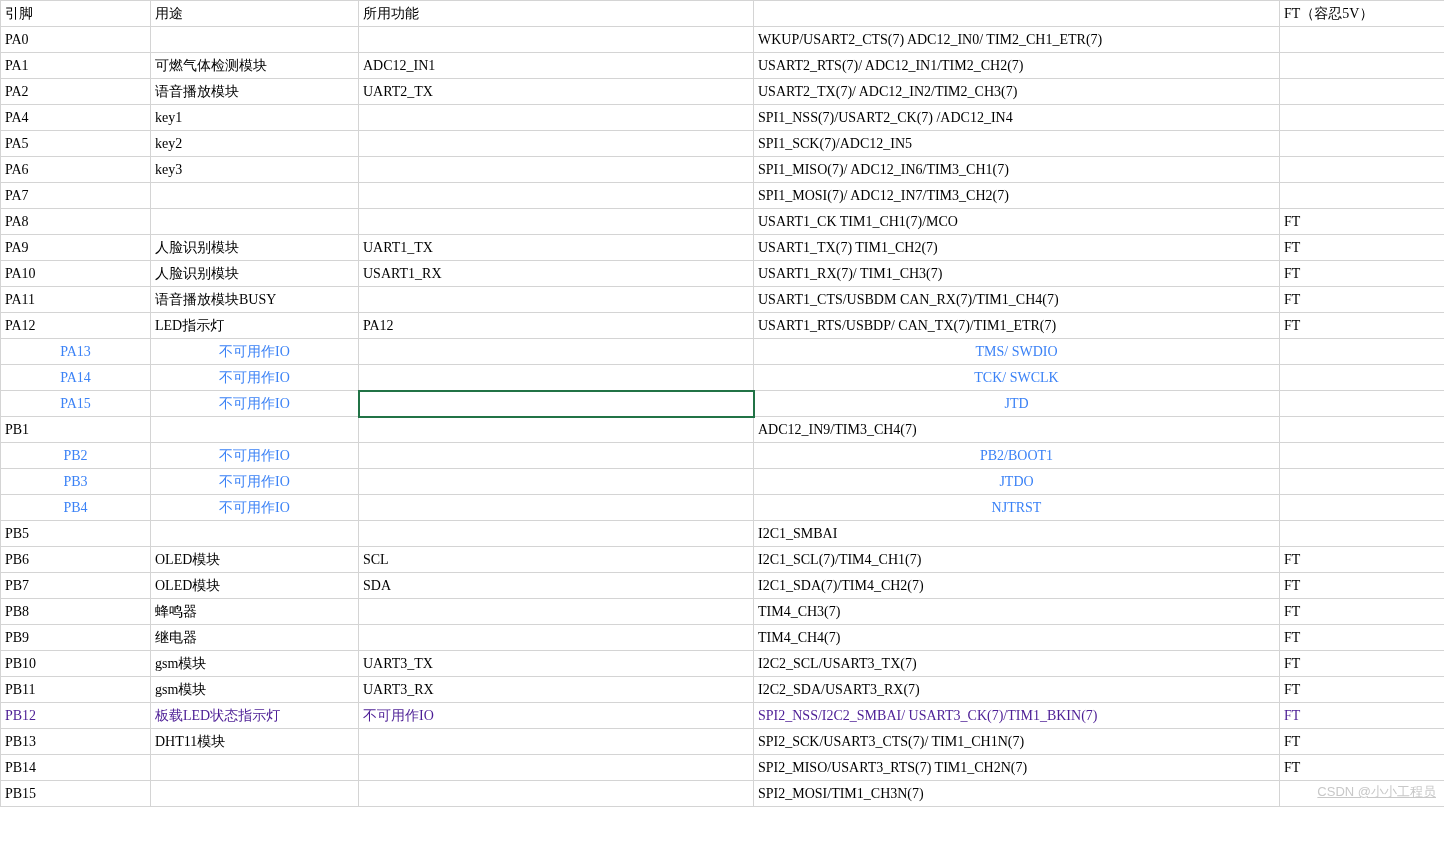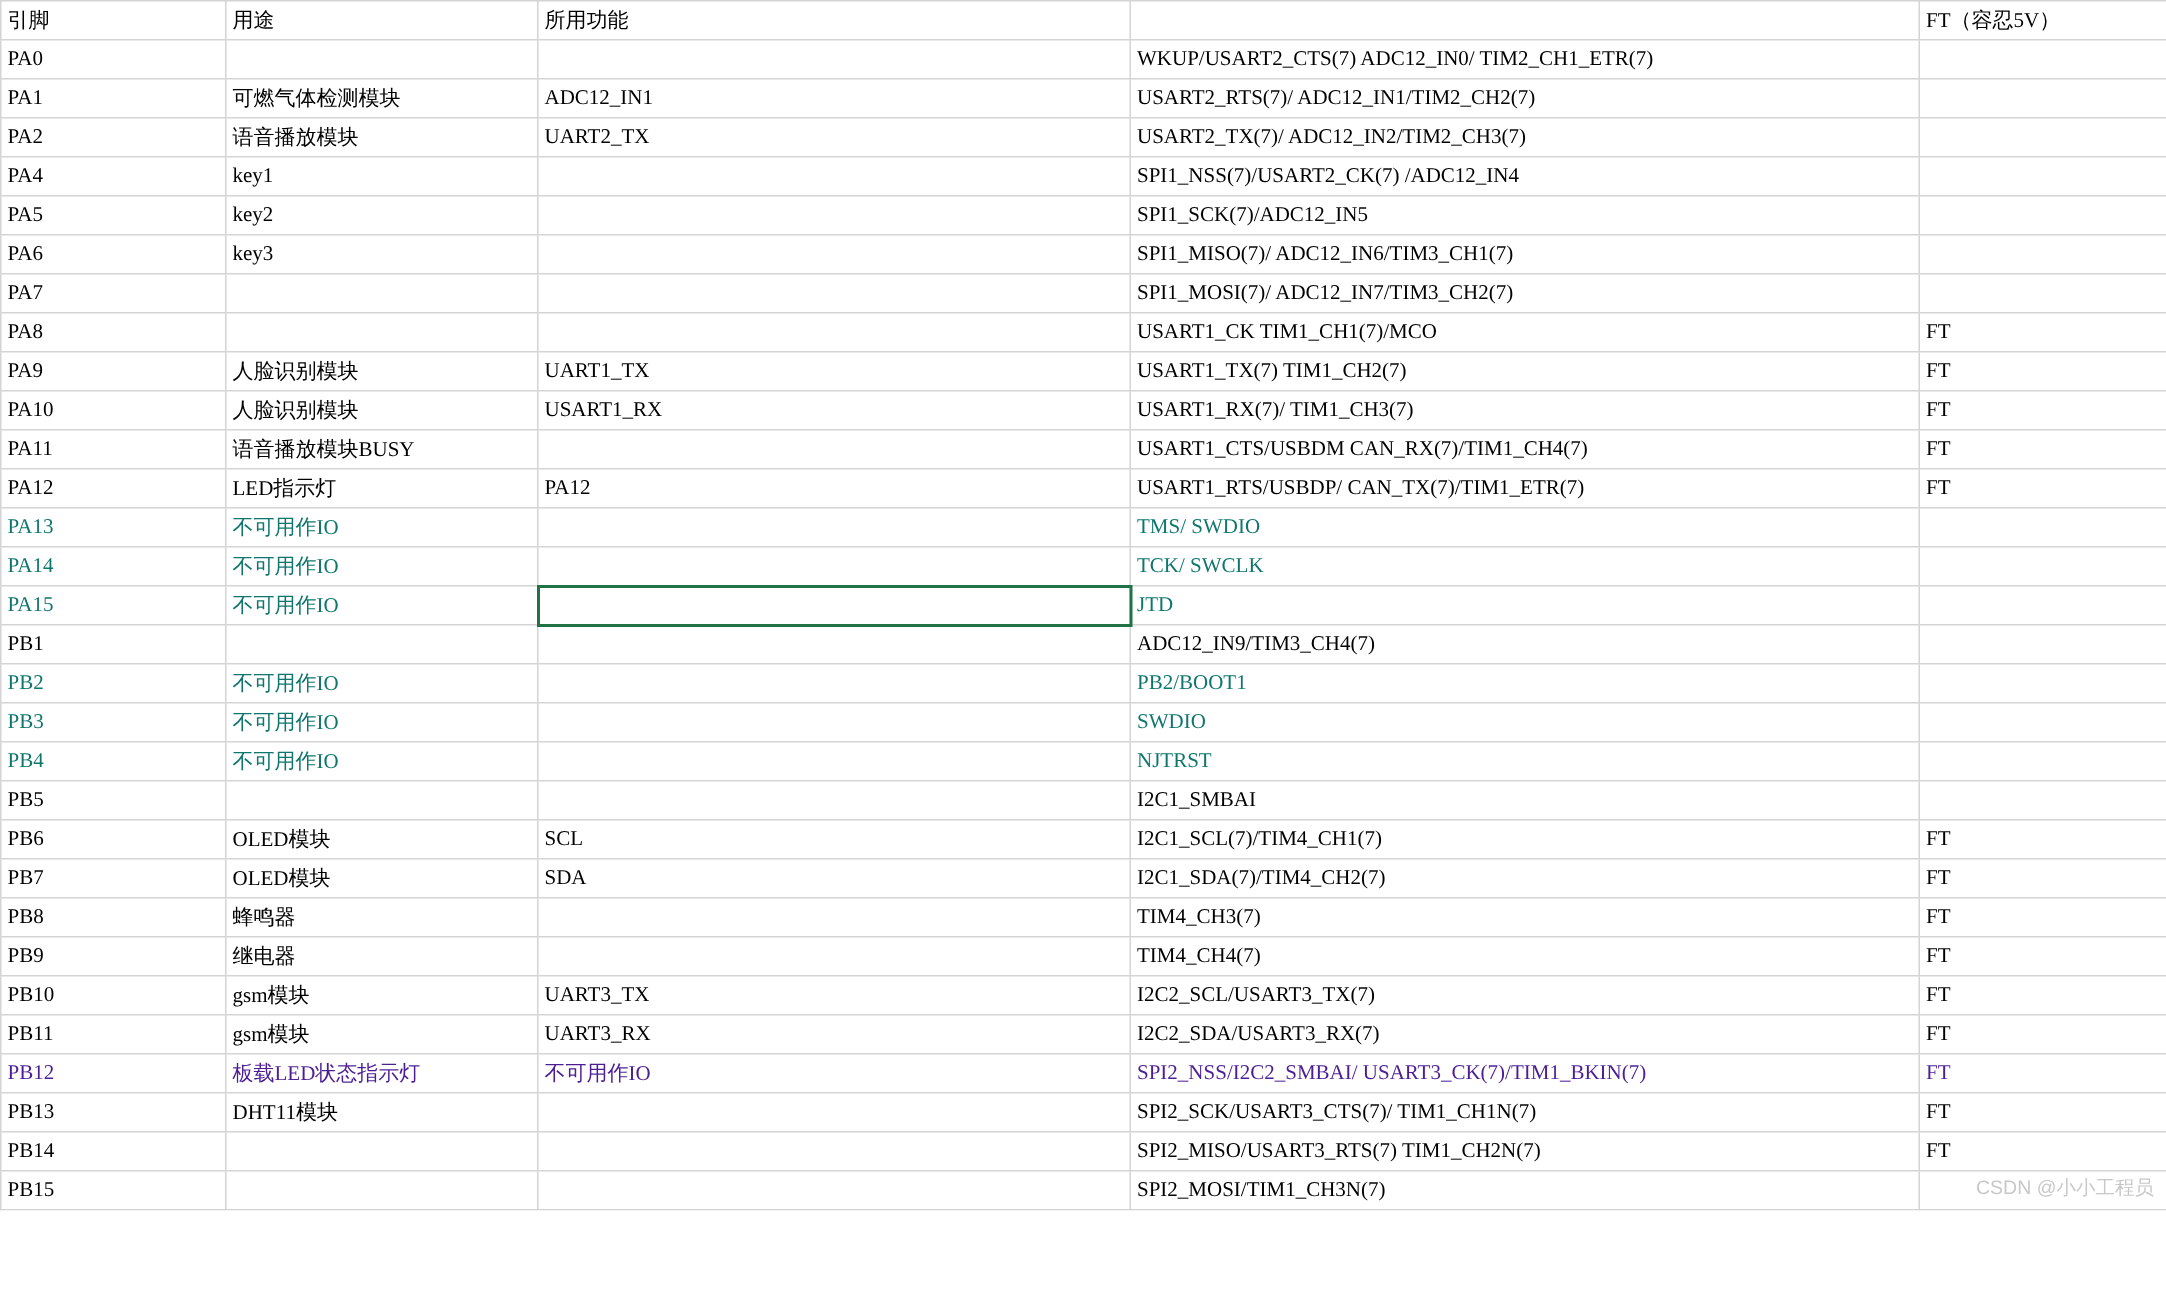--- a/index.html
+++ b/index.html
@@ -23,33 +23,34 @@
       padding: 2px 4px;
       white-space: nowrap;
       overflow: hidden;
       vertical-align: middle;
     }
     .col0 { width: 150px; }
     .col1 { width: 208px; }
     .col2 { width: 395px; }
     .col3 { width: 526px; }
     .col4 { width: 165px; }
-    .red { color: #0f766e; }
+    .red { color: #3b82f6; text-align: center; }
     .green { color: #4c1d95; }
     .selected {
       outline: 2px solid #217346;
       outline-offset: -1px;
     }
     .watermark {
       position: absolute;
       right: 8px;
       bottom: 6px;
       font-size: 13px;
       color: #c8c8c8;
       pointer-events: none;
+      text-decoration: underline;
     }
   </style>
 </head>
 <body>
 
 <table>
   <colgroup>
     <col class="col0">
       <col class="col1">
       <col class="col2">
@@ -180,21 +181,21 @@
         <td>PB2</td>
         <td>不可用作IO</td>
         <td></td>
         <td>PB2/BOOT1</td>
         <td></td>
       </tr>
       <tr class="red">
         <td>PB3</td>
         <td>不可用作IO</td>
         <td></td>
-        <td>SWDIO</td>
+        <td>JTDO</td>
         <td></td>
       </tr>
       <tr class="red">
         <td>PB4</td>
         <td>不可用作IO</td>
         <td></td>
         <td>NJTRST</td>
         <td></td>
       </tr>
       <tr>

